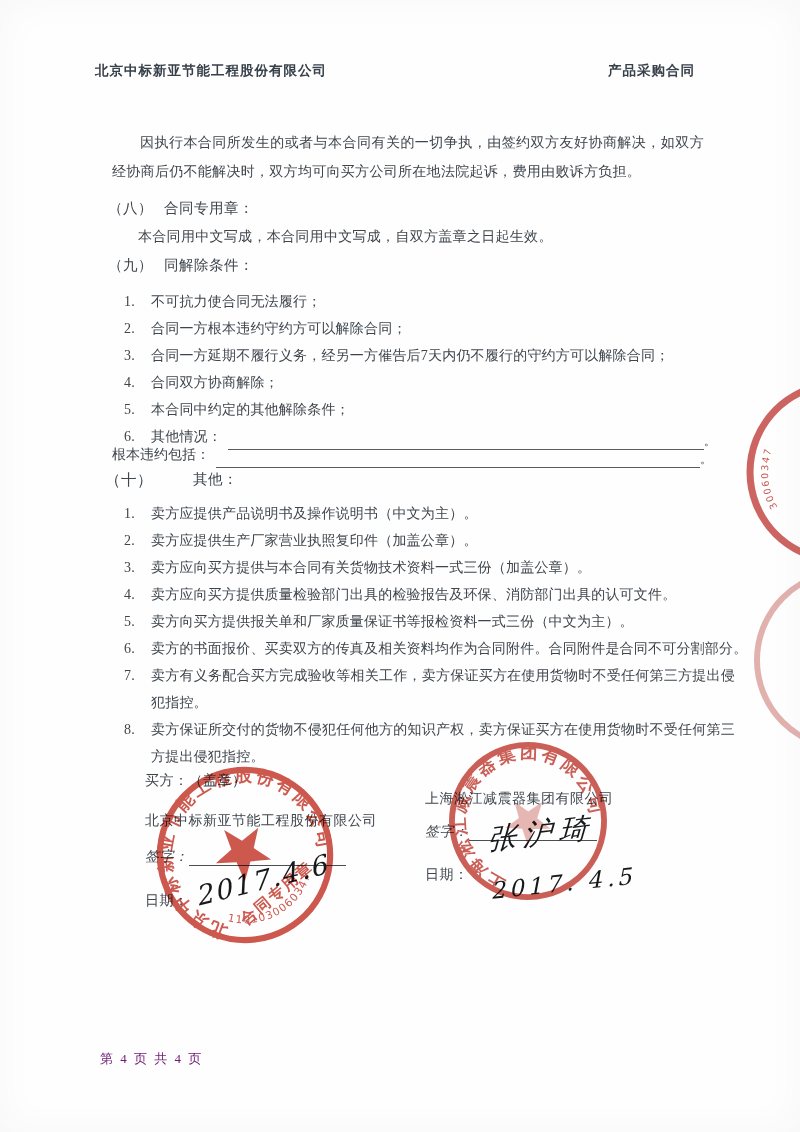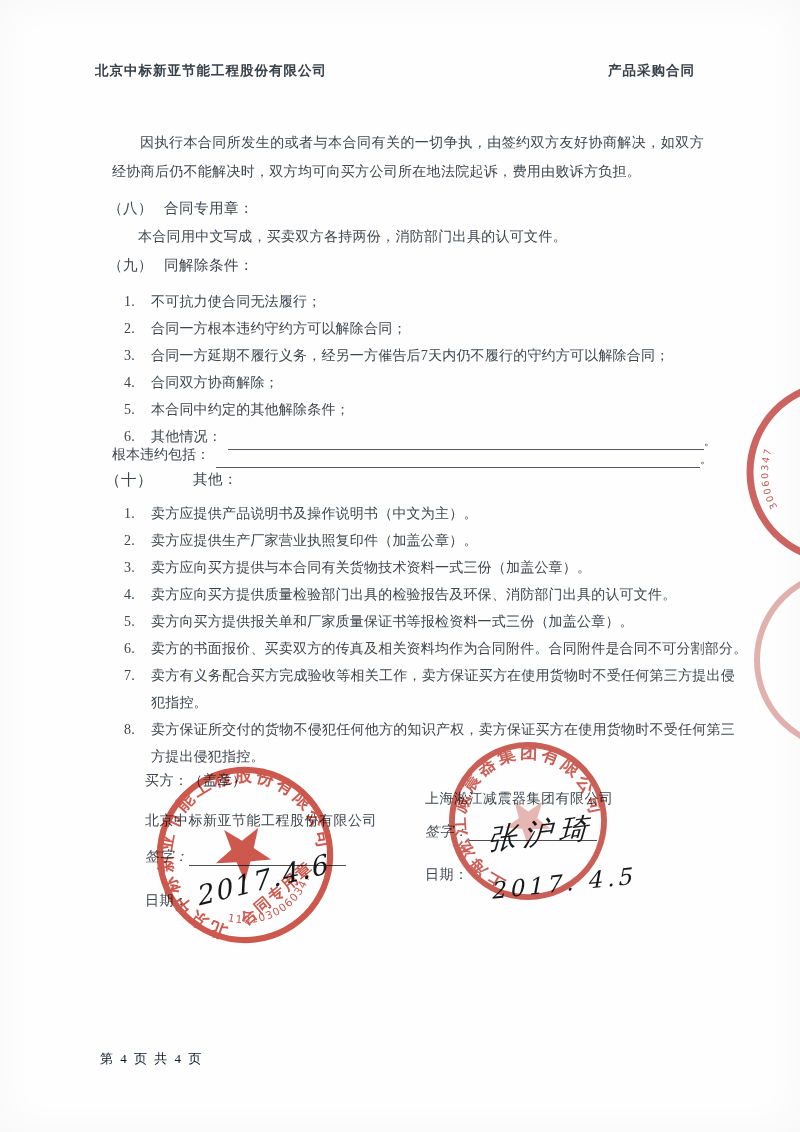--- a/index.html
+++ b/index.html
@@ -48,37 +48,37 @@
   .hand{font-family:"DejaVu Serif",serif;font-style:italic;color:#17181a;white-space:nowrap;}
   .hw-buyer-date{left:196px;top:864px;font-size:27px;transform:rotate(-14deg) skewX(-6deg);letter-spacing:2px;}
   .hw-seller-sign{left:487px;top:814px;font-size:29px;transform:rotate(-7deg) skewX(-10deg);letter-spacing:7px;}
   .hw-seller-date{left:492px;top:870px;font-size:23px;transform:rotate(-6deg) skewX(-6deg);letter-spacing:4px;}
   
   .seal{mix-blend-mode:multiply;pointer-events:none;}
   .buyer-seal{left:133px;top:743px;}
   .seller-seal{left:433px;top:726px;}
   .edge-seals{left:700px;top:380px;}
   
-  .footer{left:100px;top:1050px;font-size:13px;letter-spacing:2px;color:#0f172a;}
+  .footer{left:100px;top:1050px;font-size:13px;letter-spacing:2px;color:#701a75;}
 </style>
 </head>
 <body>
 
 <div class="page">
 
   <div class="abs hdr" style="left:95px;top:62px;">北京中标新亚节能工程股份有限公司</div>
   <div class="abs hdr" style="left:608px;top:62px;text-align:right;">产品采购合同</div>
 
   <p class="abs intro" style="margin:0;">因执行本合同所发生的或者与本合同有关的一切争执，由签约双方友好协商解决，如双方经协商后仍不能解决时，双方均可向买方公司所在地法院起诉，费用由败诉方负担。</p>
 
   <div class="abs sec sec8">
     <span class="sec-num">（八）</span>
     <span>合同专用章：</span>
   </div>
-  <div class="abs sec8-body">本合同用中文写成，买卖双方各持两份，消防部门出具的认可文件。</div>
+  <div class="abs sec8-body">本合同用中文写成，本合同用中文写成，自双方盖章之日起生效。</div>
 
   <div class="abs sec sec9">
     <span class="sec-num">（九）</span>
     <span>同解除条件：</span>
   </div>
   <div class="abs list list9">
     <div class="li">
       <span class="num">1.</span>
       <span class="txt">不可抗力使合同无法履行；</span>
     </div>
@@ -127,21 +127,21 @@
     <div class="li">
       <span class="num">3.</span>
       <span class="txt">卖方应向买方提供与本合同有关货物技术资料一式三份（加盖公章）。</span>
     </div>
     <div class="li">
       <span class="num">4.</span>
       <span class="txt">卖方应向买方提供质量检验部门出具的检验报告及环保、消防部门出具的认可文件。</span>
     </div>
     <div class="li">
       <span class="num">5.</span>
-      <span class="txt">卖方向买方提供报关单和厂家质量保证书等报检资料一式三份（加盖公章）。</span>
+      <span class="txt">卖方向买方提供报关单和厂家质量保证书等报检资料一式三份（中文为主）。</span>
     </div>
     <div class="li nowrap">
       <span class="num">6.</span>
       <span class="txt">卖方的书面报价、买卖双方的传真及相关资料均作为合同附件。合同附件是合同不可分割部分。</span>
     </div>
     <div class="li">
       <span class="num">7.</span>
       <span class="txt">卖方有义务配合买方完成验收等相关工作，卖方保证买方在使用货物时不受任何第三方提出侵犯指控。</span>
     </div>
     <div class="li">

